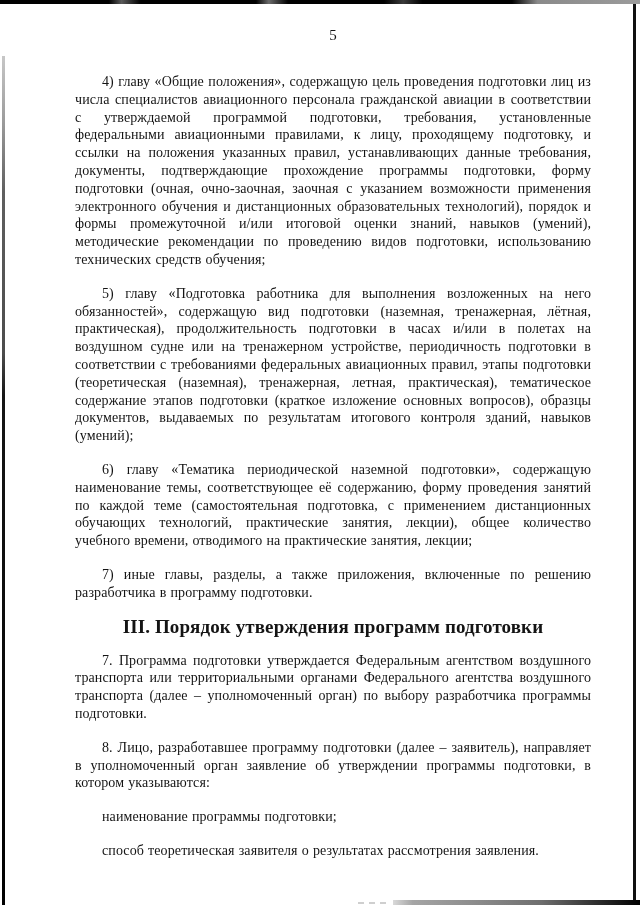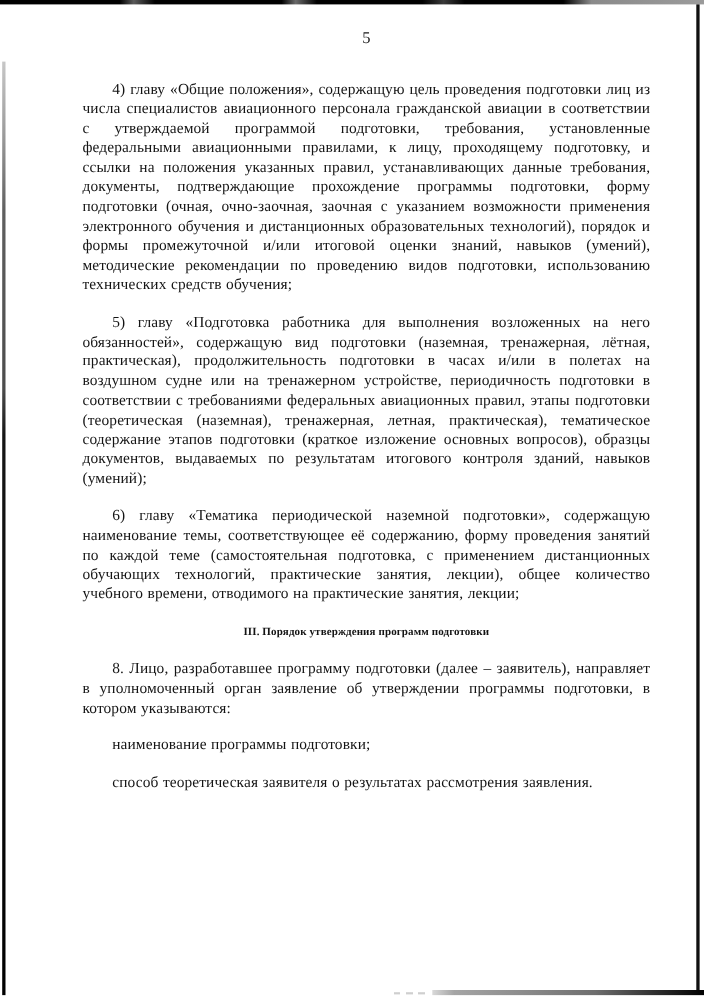--- a/index.html
+++ b/index.html
@@ -56,39 +56,41 @@
     font-size: 14px;
     line-height: 17.8px;
     letter-spacing: 0.1px;
     word-spacing: 0.5px;
   }
   .heading {
     margin: 13px 0 15px 0;
     text-align: center;
     text-indent: 0;
     font-weight: bold;
-    font-size: 10px;
+    font-size: 19px;
     line-height: 18px;
     letter-spacing: 0.1px;
   }
 </style>
 </head>
 <body>
 
 <div class="page">
   <div class="scan-bar-top"></div>
   <div class="scan-line-left"></div>
   <div class="scan-line-right"></div>
   <div class="scan-dash-bottom"></div>
   <div class="scan-bar-bottom"></div>
 
   <div class="page-number">5</div>
 
   <div class="doc-body">
       <p class="para">4) главу «Общие положения», содержащую цель проведения подготовки лиц из числа специалистов авиационного персонала гражданской авиации в соответствии с утверждаемой программой подготовки, требования, установленные федеральными авиационными правилами, к лицу, проходящему подготовку, и ссылки на положения указанных правил, устанавливающих данные требования, документы, подтверждающие прохождение программы подготовки, форму подготовки (очная, очно-заочная, заочная с указанием возможности применения электронного обучения и дистанционных образовательных технологий), порядок и формы промежуточной и/или итоговой оценки знаний, навыков (умений), методические рекомендации по проведению видов подготовки, использованию технических средств обучения;</p>
       <p class="para">5) главу «Подготовка работника для выполнения возложенных на него обязанностей», содержащую вид подготовки (наземная, тренажерная, лётная, практическая), продолжительность подготовки в часах и/или в полетах на воздушном судне или на тренажерном устройстве, периодичность подготовки в соответствии с требованиями федеральных авиационных правил, этапы подготовки (теоретическая (наземная), тренажерная, летная, практическая), тематическое содержание этапов подготовки (краткое изложение основных вопросов), образцы документов, выдаваемых по результатам итогового контроля зданий, навыков (умений);</p>
       <p class="para">6) главу «Тематика периодической наземной подготовки», содержащую наименование темы, соответствующее её содержанию, форму проведения занятий по каждой теме (самостоятельная подготовка, с применением дистанционных обучающих технологий, практические занятия, лекции), общее количество учебного времени, отводимого на практические занятия, лекции;</p>
+      <p class="para">7) иные главы, разделы, а также приложения, включенные по решению разработчика в программу подготовки.</p>
       <div class="heading">III. Порядок утверждения программ подготовки</div>
+      <p class="para">7. Программа подготовки утверждается Федеральным агентством воздушного транспорта или территориальными органами Федерального агентства воздушного транспорта (далее – уполномоченный орган) по выбору разработчика программы подготовки.</p>
       <p class="para">8. Лицо, разработавшее программу подготовки (далее – заявитель), направляет в уполномоченный орган заявление об утверждении программы подготовки, в котором указываются:</p>
       <p class="para">наименование программы подготовки;</p>
       <p class="para">способ теоретическая заявителя о результатах рассмотрения заявления.</p>
     </div>
 </div>
 
 </body></html>

